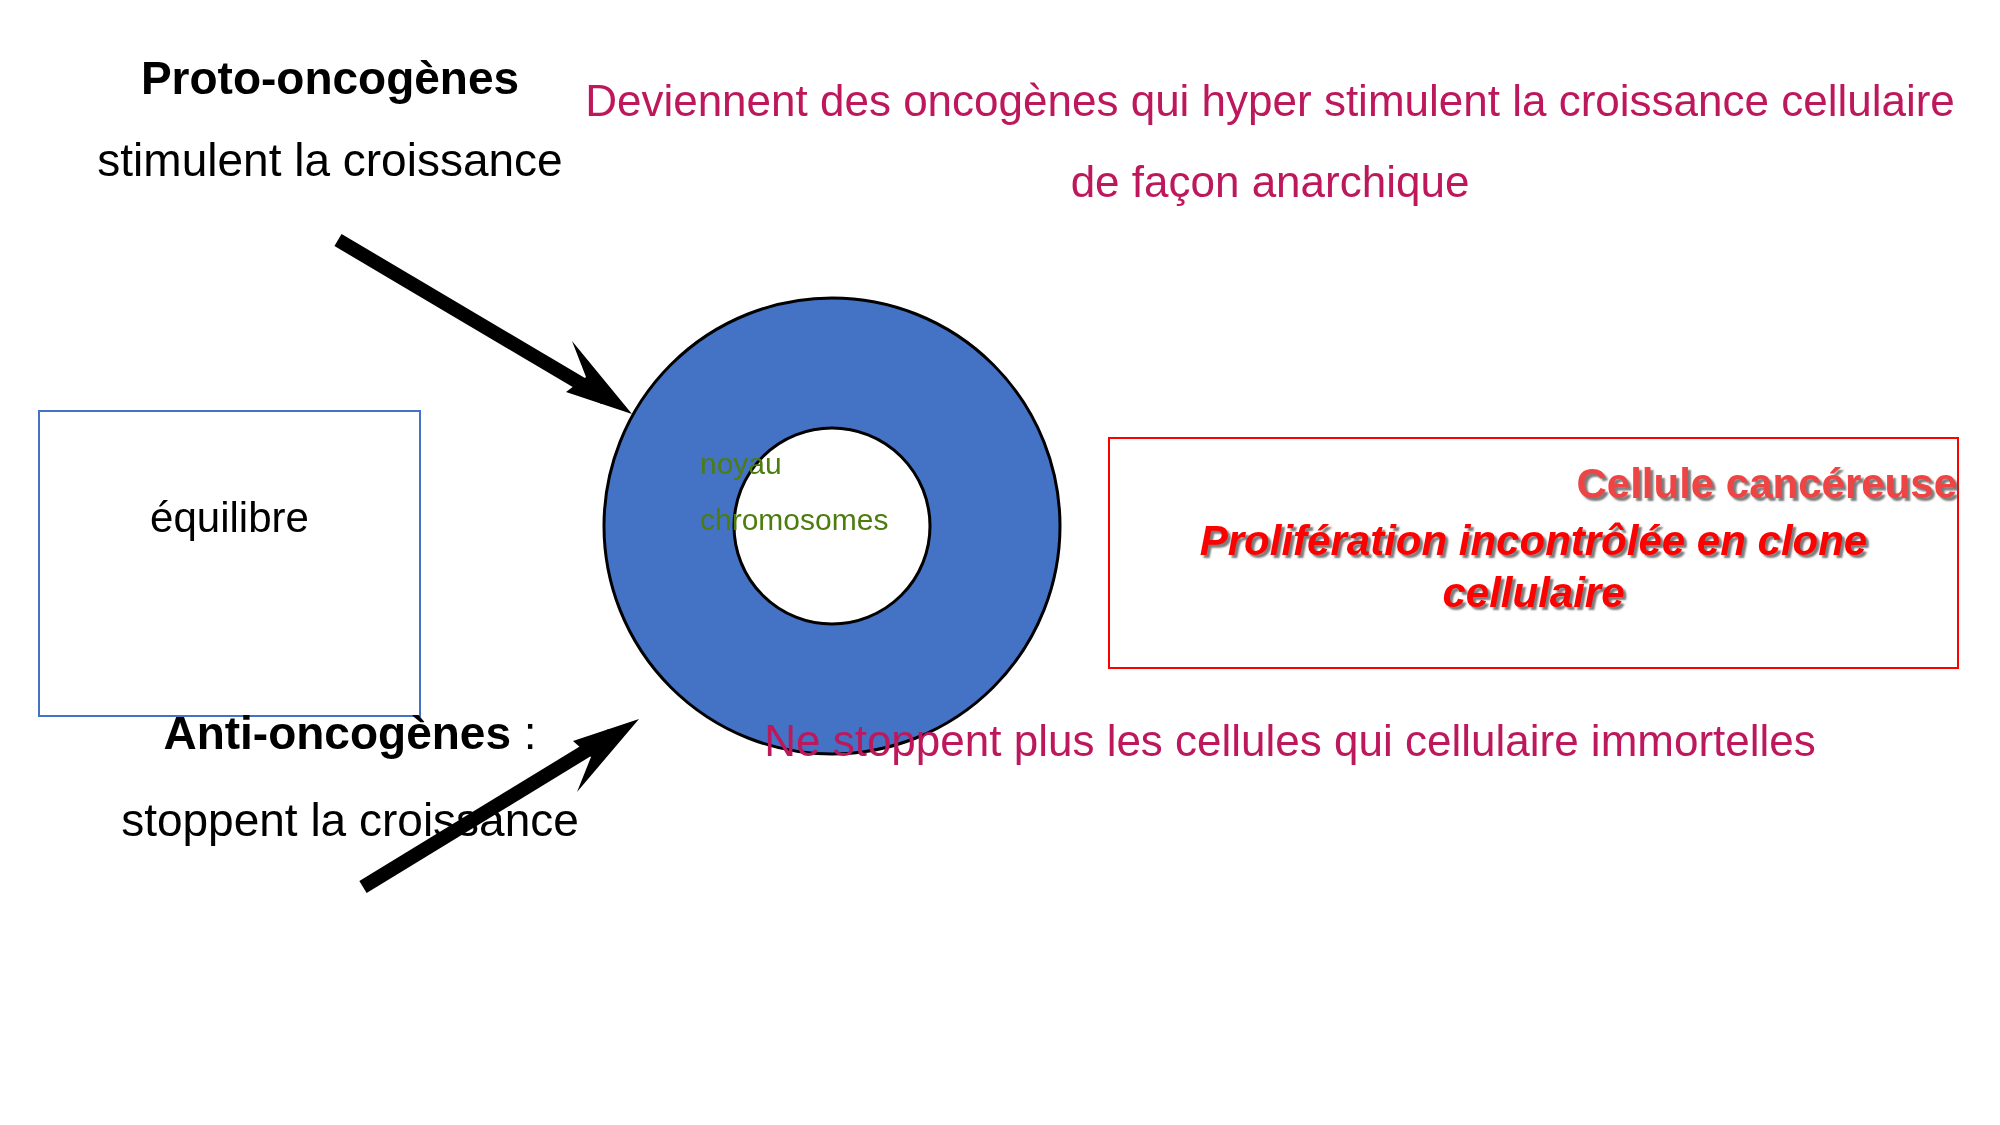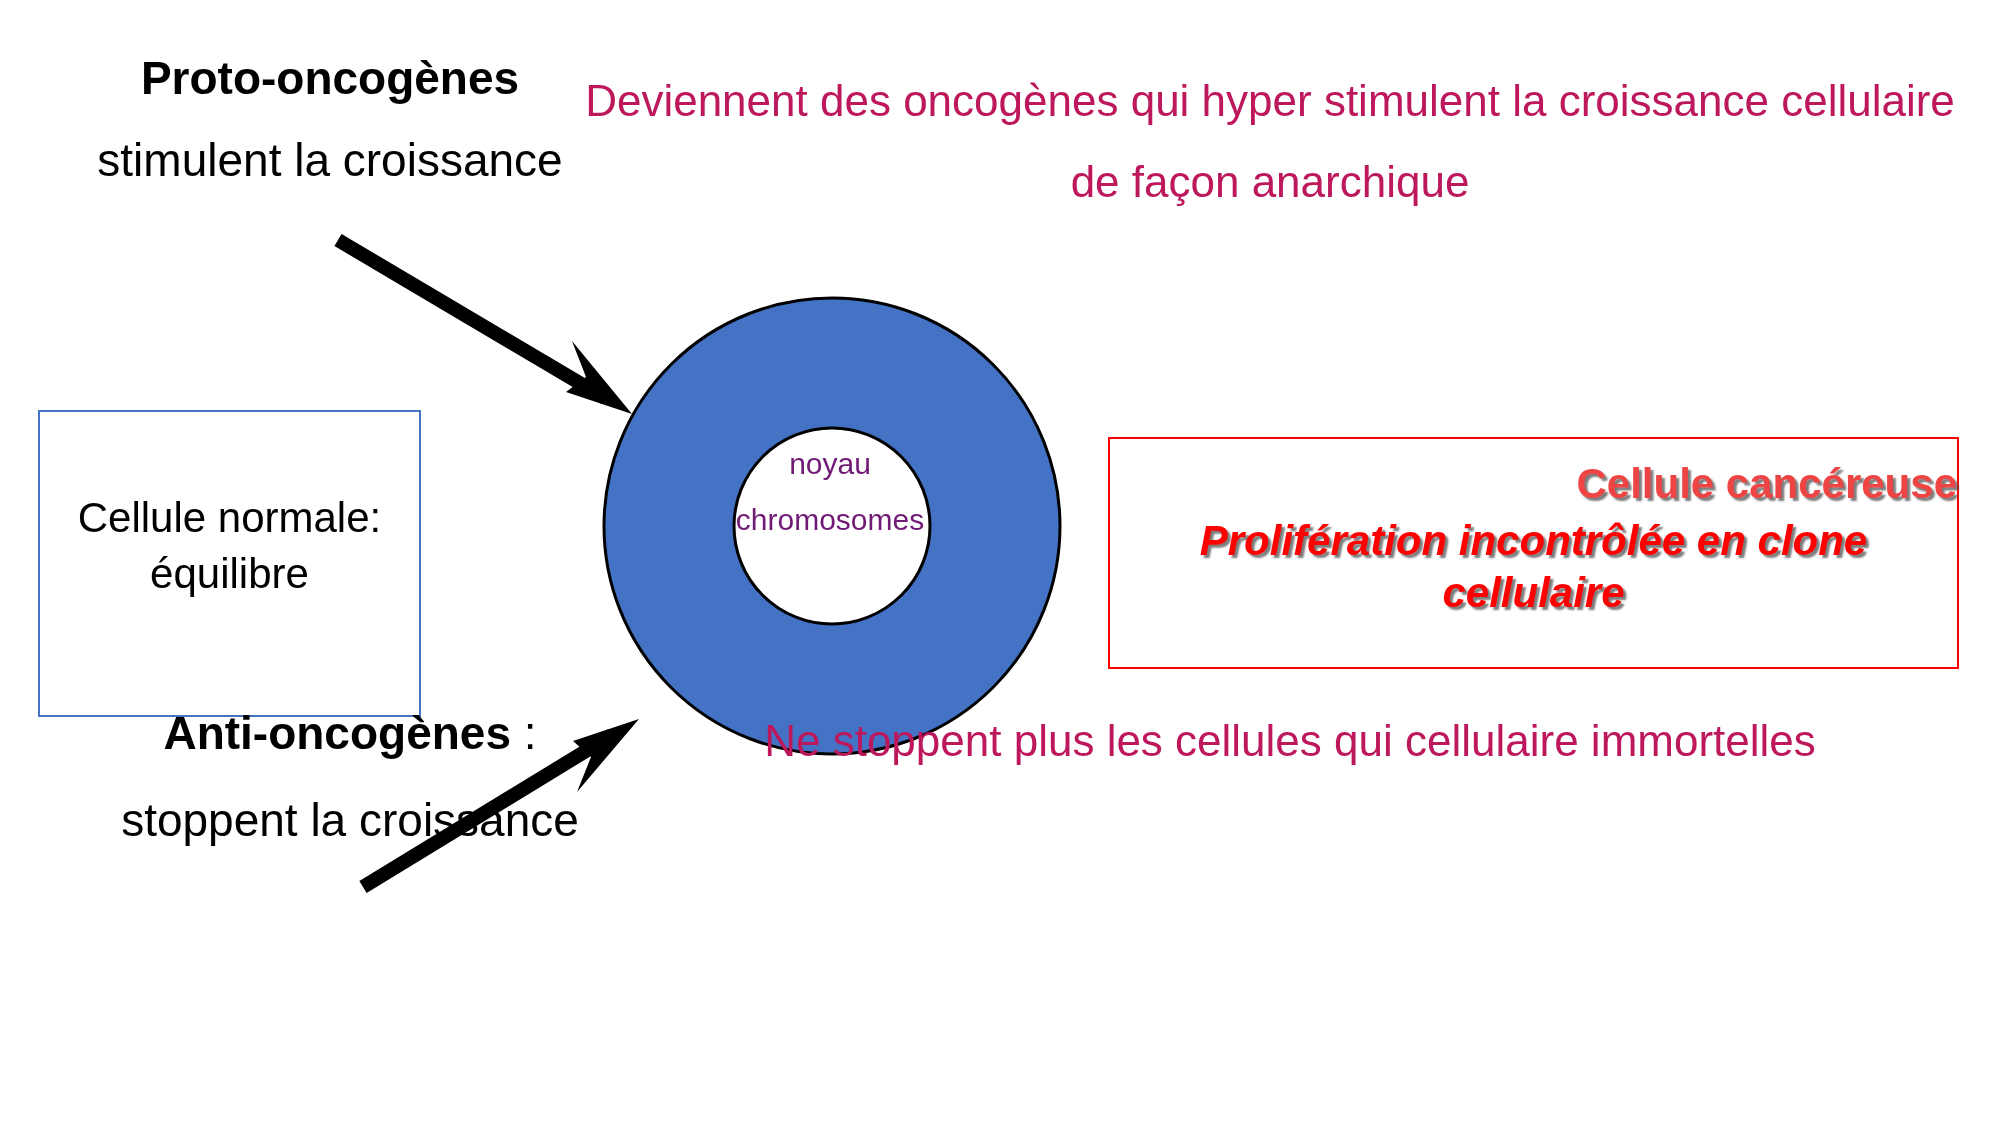--- a/index.html
+++ b/index.html
@@ -109,22 +109,22 @@
 
   
   #cell-svg {
     position: absolute;
     left: 600px; top: 290px;
     width: 470px; height: 480px;
   }
   .nuc-label {
     position: absolute;
     width: 260px;
-    text-align: center;
-    color: #701a75;
+    text-align: left;
+    color: #4d7c0f;
     font-size: 30px;
   }
   #nuc-noyau  { left: 700px; top: 447px; }
   #nuc-chrom  { left: 700px; top: 503px; }
 
   
   #arrows {
     position: absolute;
     left: 0; top: 0;
     width: 2000px; height: 1125px;
@@ -135,21 +135,20 @@
 <body>
 
 <div id="slide">
 
   <div class="txt" id="proto-title">Proto-oncogènes</div>
   <div class="txt" id="proto-sub">stimulent la croissance</div>
 
   <div class="red-stmt" id="red-top">Deviennent des oncogènes qui hyper stimulent la croissance cellulaire de façon anarchique</div>
 
   <div id="normal-box">
-    <div class="line">Cellule normale:</div>
     <div class="line">équilibre</div>
   </div>
 
   <svg id="cell-svg" viewBox="0 0 470 480">
     <circle cx="232" cy="236" r="228" fill="#4472C4" stroke="#000000" stroke-width="3"></circle>
     <circle cx="232" cy="236" r="98" fill="#FFFFFF" stroke="#000000" stroke-width="3"></circle>
   </svg>
   <div class="nuc-label" id="nuc-noyau">noyau</div>
   <div class="nuc-label" id="nuc-chrom">chromosomes</div>
 

